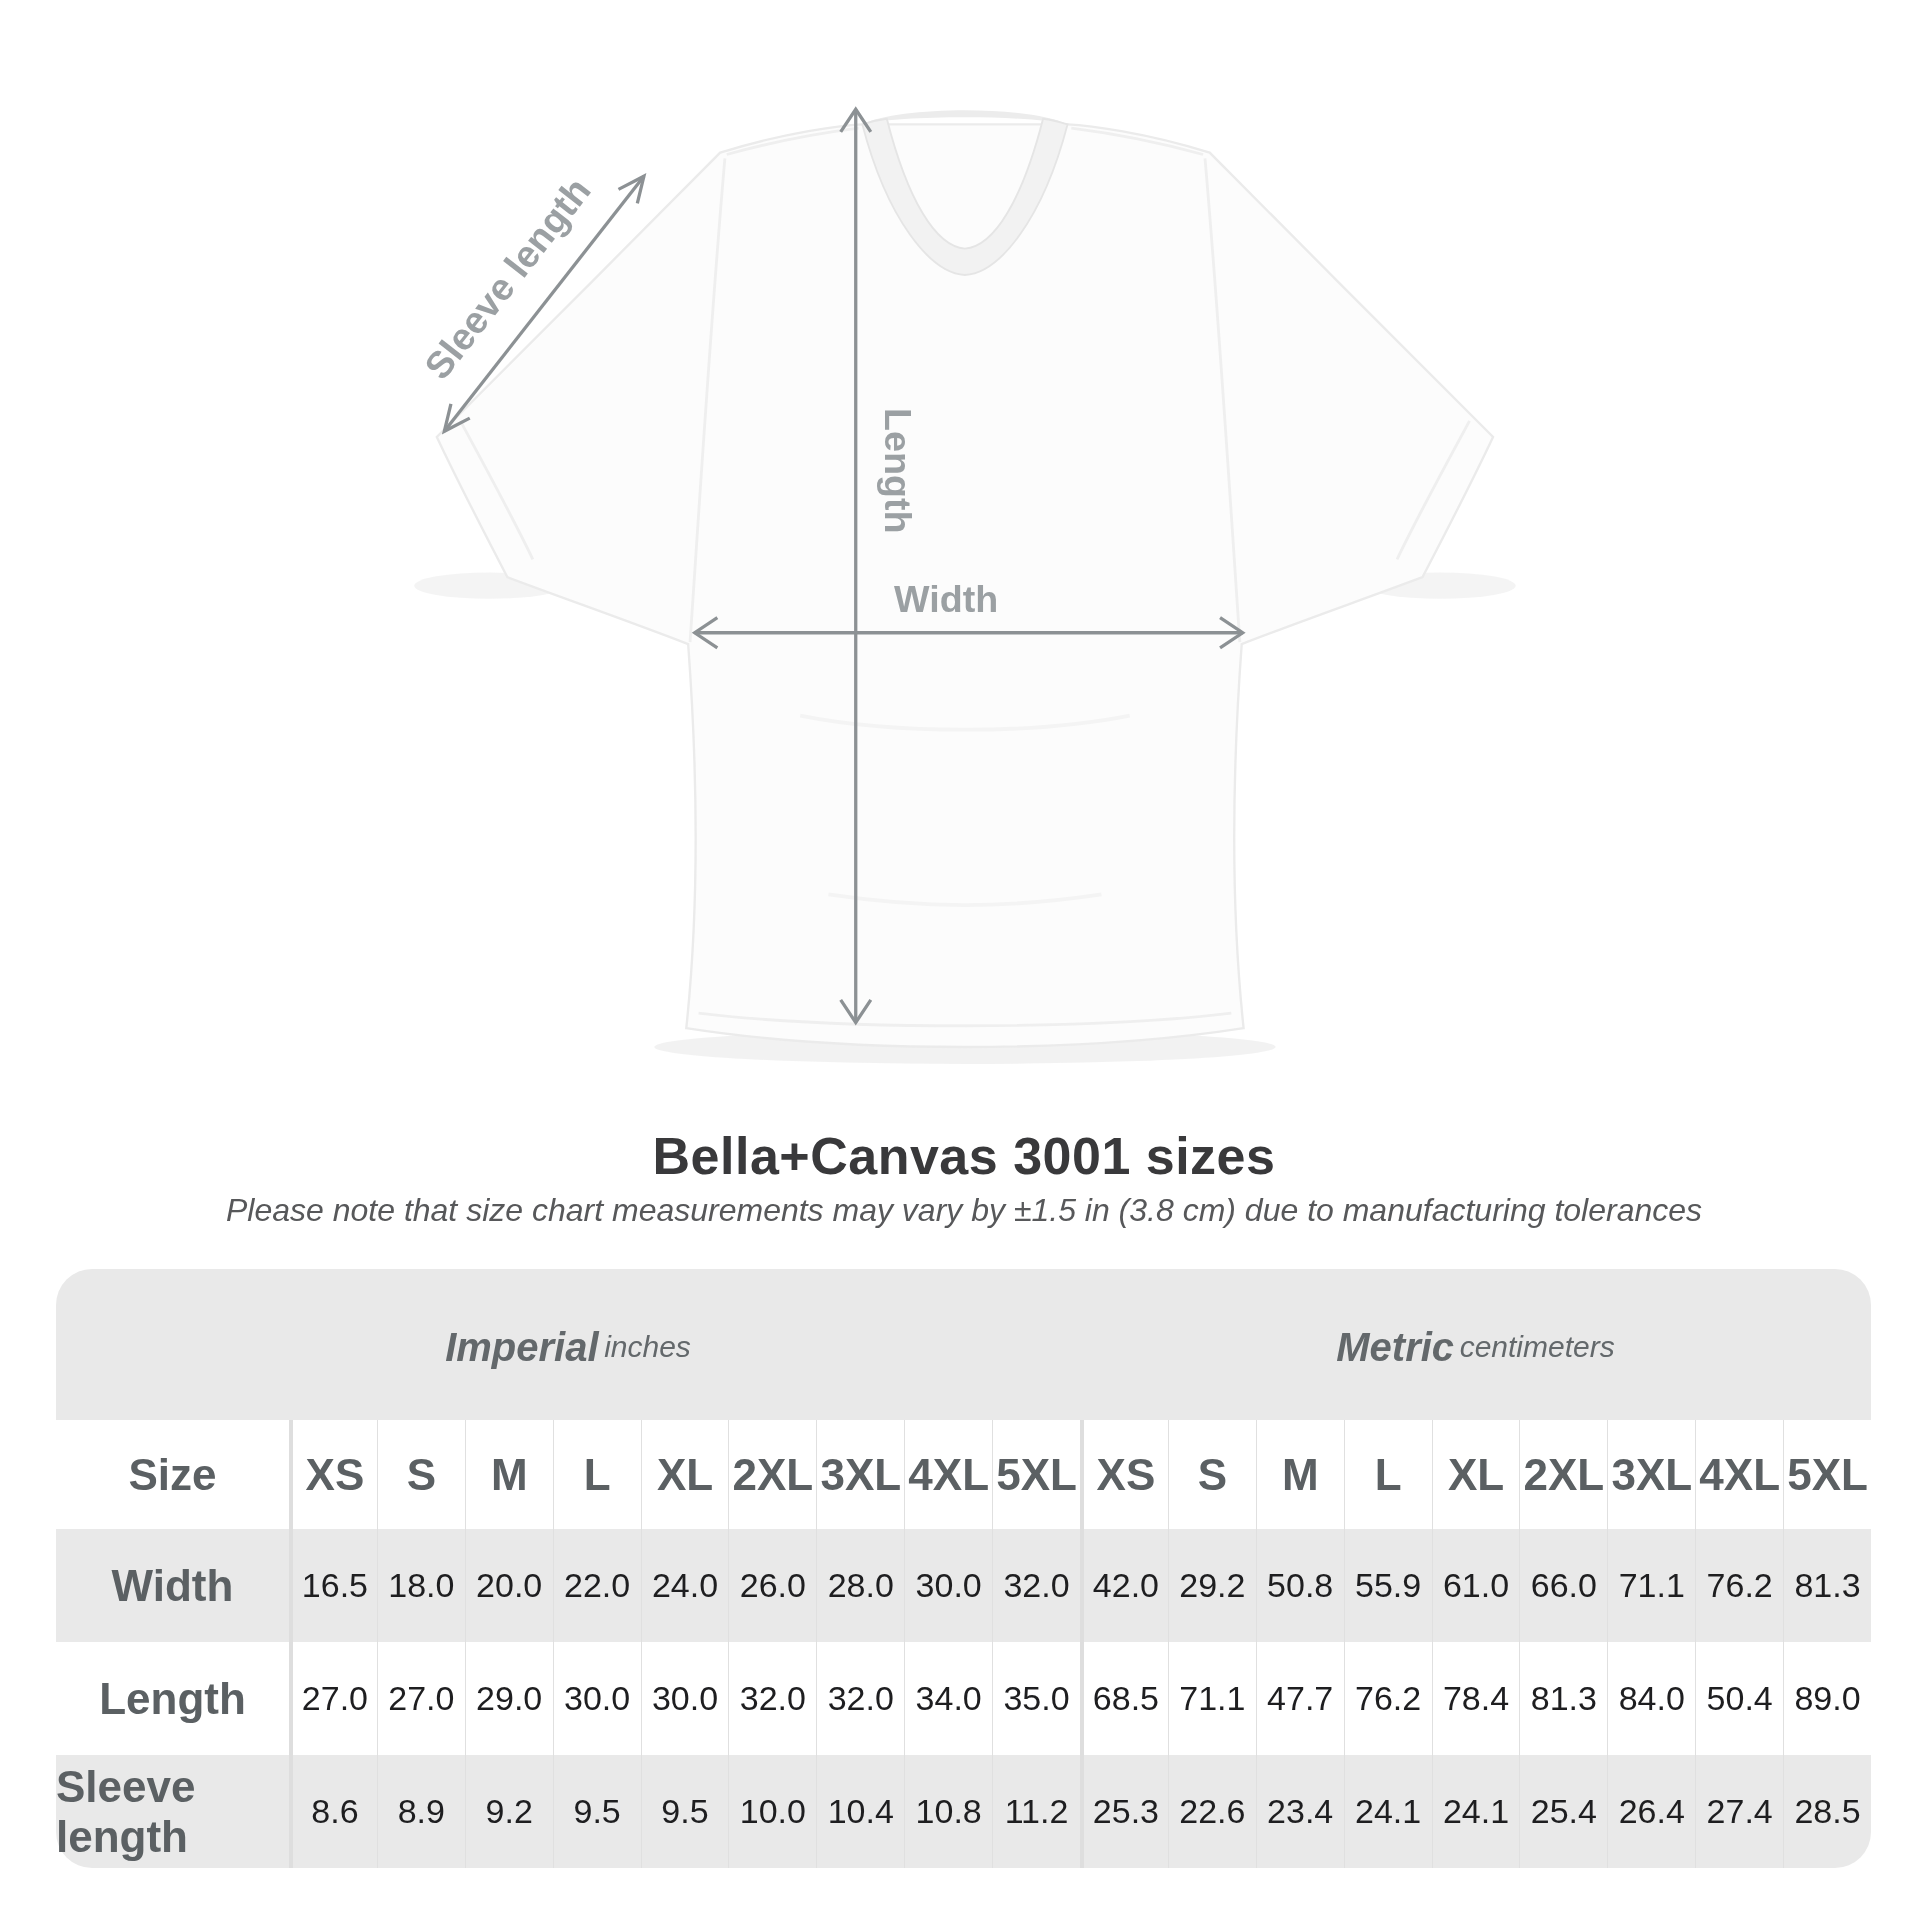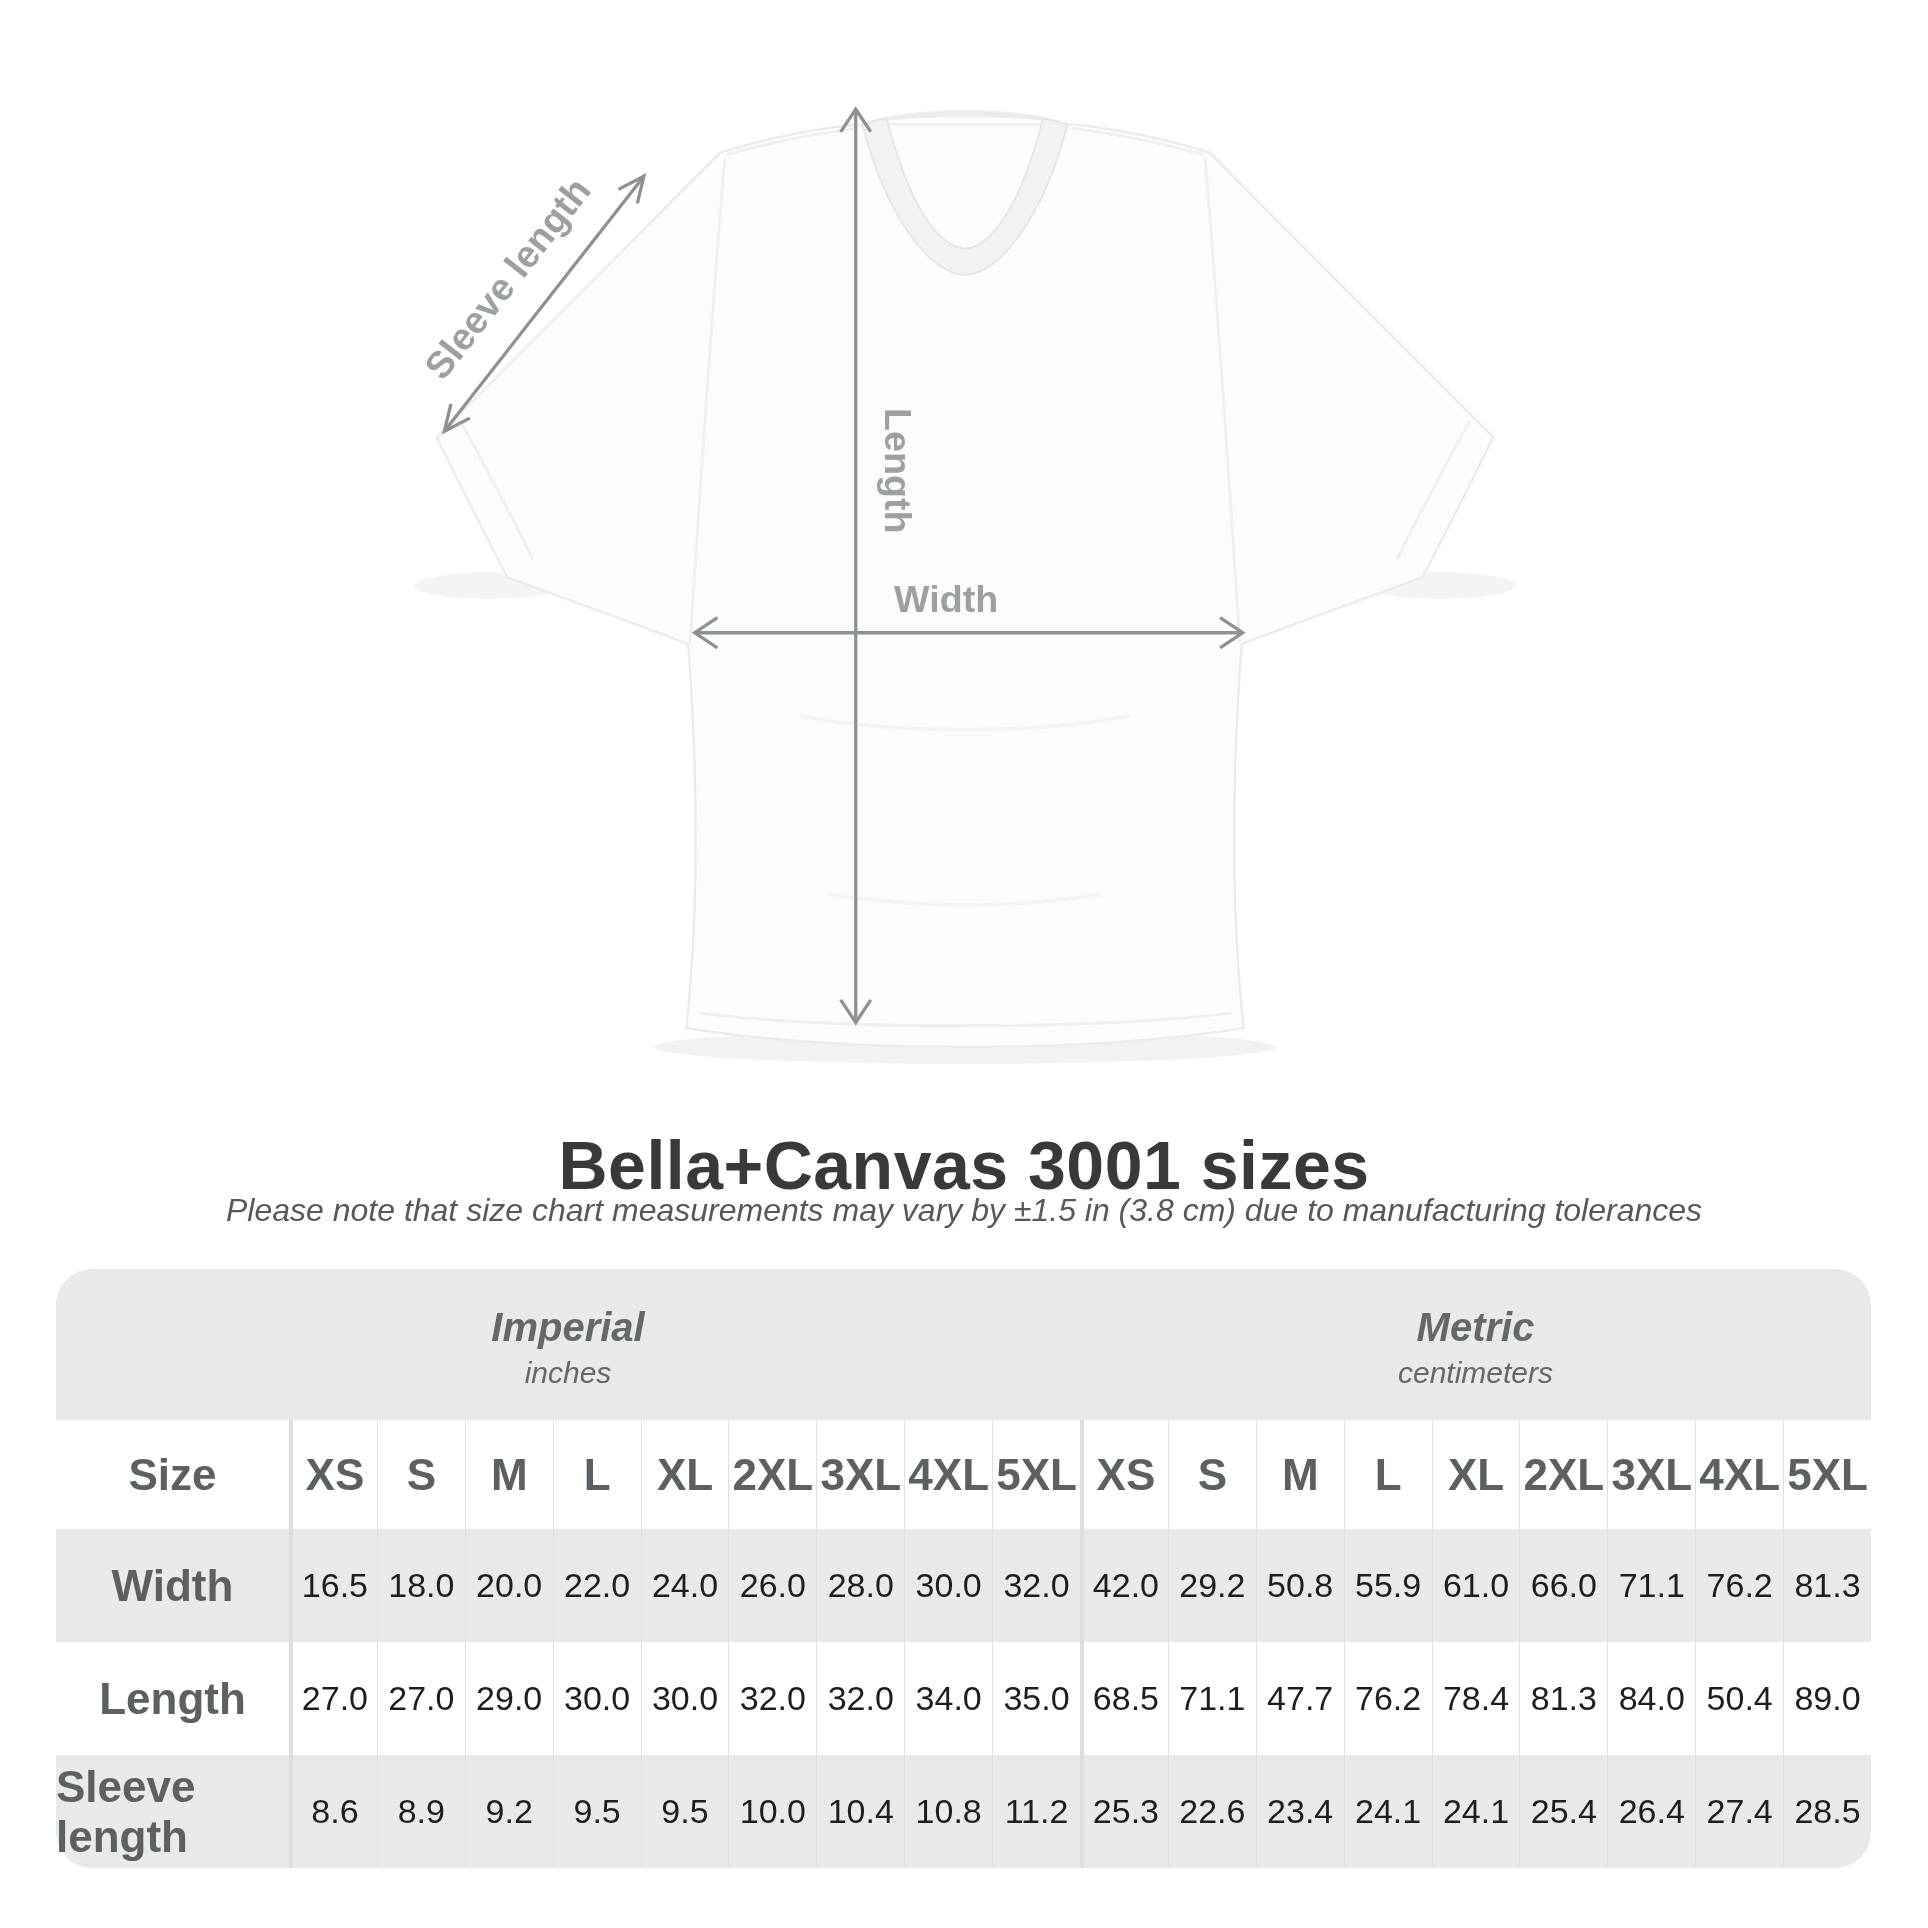--- a/index.html
+++ b/index.html
@@ -6,29 +6,29 @@
   body{width:1928px;height:1928px;position:relative;overflow:hidden;
        font-family:"Liberation Sans", sans-serif;}
 
   .stage{position:absolute;inset:0;background:#ffffff;}
 
   
   .shirt-svg{position:absolute;left:0;top:0;}
 
   
   .page-title{position:absolute;top:1126px;left:0;width:100%;text-align:center;
-    font-size:68px;font-weight:bold;color:#39393b;letter-spacing:0.5px;}
+    font-size:52px;font-weight:bold;color:#39393b;letter-spacing:0.5px;}
   .page-subtitle{position:absolute;top:1192px;left:0;width:100%;text-align:center;
     font-size:32px;font-style:italic;color:#57585a;}
 
   
   .size-table{position:absolute;left:56px;top:1269px;width:1815px;
     display:grid;grid-template-columns:233px repeat(18,1fr);
     grid-template-rows:151px 109px 113px 113px 113px;}
-  .band{background:#e9e9e9;display:flex;flex-direction:column;align-items:center;
+  .band{background:#e9e9e9;display:flex;flex-direction:row;align-items:center;
     justify-content:center;gap:5.6px;padding-top:5.6px;}
   .band-imperial{grid-column:1/11;grid-row:1;border-top-left-radius:36px;}
   .band-metric{grid-column:11/20;grid-row:1;border-top-right-radius:36px;}
   .band-title{font-size:40px;font-weight:bold;font-style:italic;color:#63686b;}
   .band-sub{font-size:30px;font-style:italic;color:#63686b;}
 
   .cell{display:flex;align-items:center;justify-content:center;
     font-size:34px;color:#1e1e20;background:#ffffff;}
   .cell.gray{background:#e9e9e9;}
   .cell.head,.cell.label-col{font-weight:bold;color:#5b6063;font-size:44px;}

